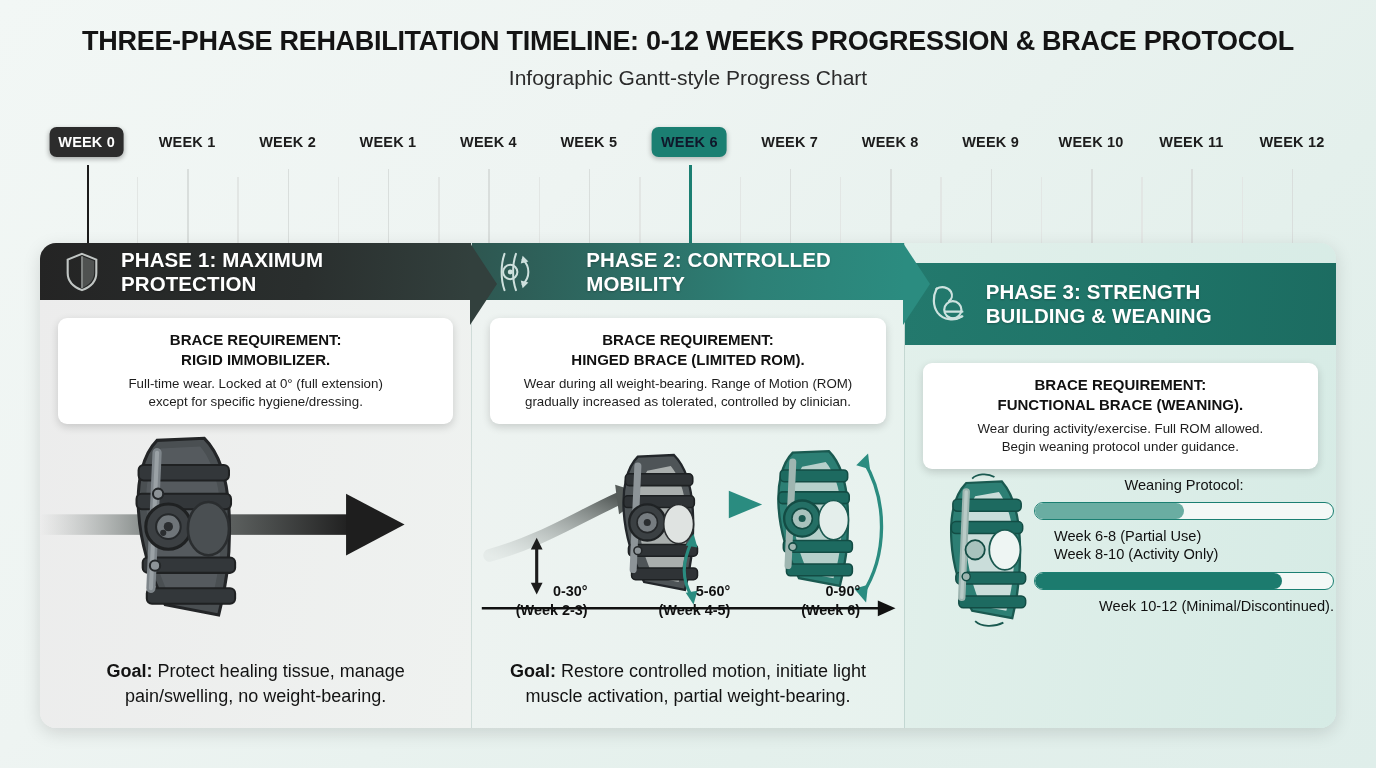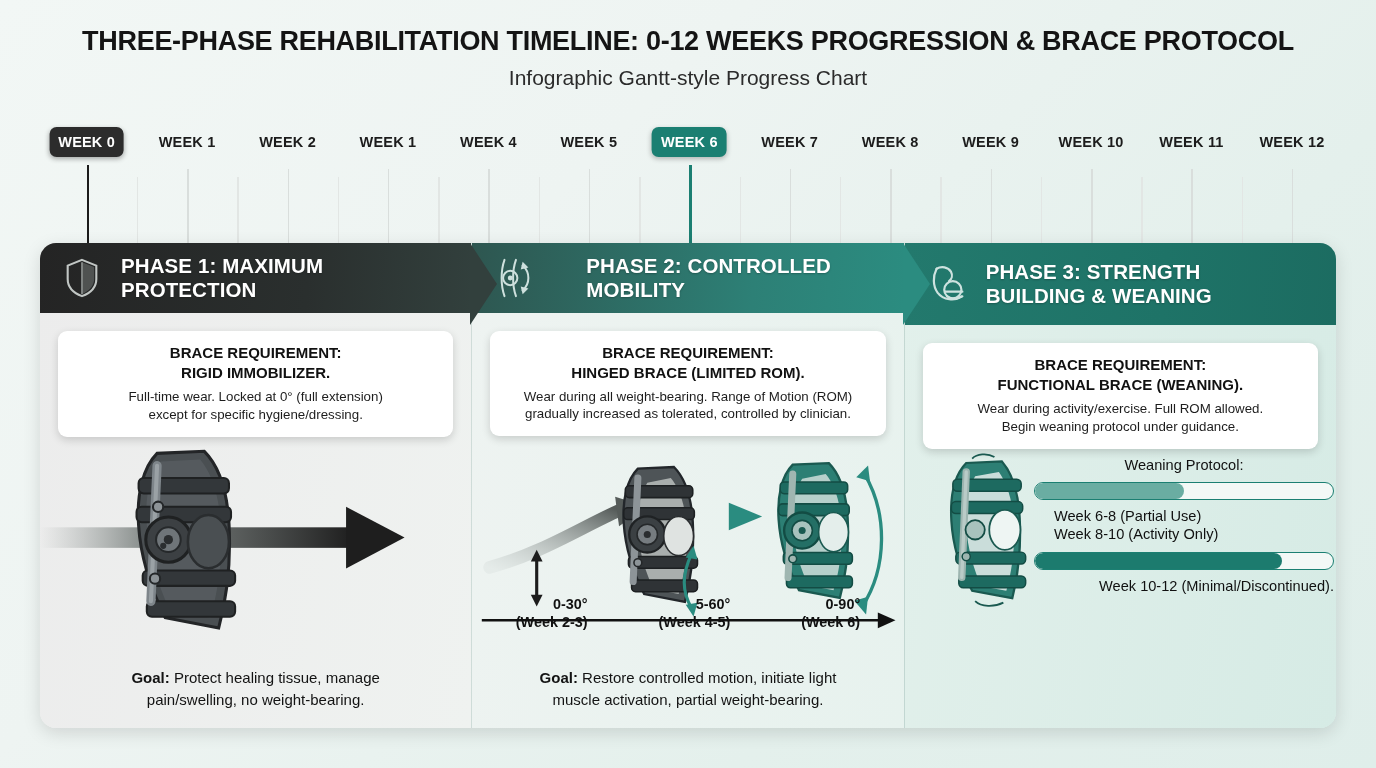--- a/index.html
+++ b/index.html
@@ -32,21 +32,21 @@
     position: absolute; top: 0; transform: translateX(-50%);
     font-size: 14.5px; font-weight: bold; color: #1c1c1c;
     white-space: nowrap; letter-spacing: 0.2px;
     padding: 7px 9px; border-radius: 7px;
   }
   .week-chip.active-start {
     background: #2c2c2c; color: #ffffff;
     box-shadow: 0 2px 5px rgba(0,0,0,.32);
   }
   .week-chip.active-mark {
-    background: #1b7f72; color: #ffffff;
+    background: #1b7f72; color: #0f172a;
     box-shadow: 0 2px 5px rgba(0,0,0,.25);
   }
   .gridlines { position: absolute; top: 36px; left: 0; right: 0; height: 84px; }
   .gridline {
     position: absolute; top: 6px; width: 1.5px; height: 78px;
     background: #d9dedc;
   }
   .gridline.minor { top: 14px; height: 70px; background: #e2e6e4; }
   .gridline.dark { background: #1b1b1b; width: 2px; top: 2px; height: 82px; }
   .gridline.teal { background: #1b7f72; width: 2.5px; top: 2px; height: 82px; }
@@ -72,21 +72,21 @@
 
   
   .phase-head {
     position: relative; height: 82px; display: flex; align-items: center;
     padding-left: 22px; gap: 15px; color: #ffffff;
     overflow: visible;
   }
   .ph1 { background: linear-gradient(95deg,#242424 0%, #2a2f2e 62%, #32403d 100%); }
   .ph2 { background: linear-gradient(95deg,#2e5650 0%, #2d8076 65%, #2b8c80 100%); gap: 48px; }
   .ph3 { background: linear-gradient(95deg,#23796d 0%, #1e7367 55%, #1d7support 100%);
-         background: linear-gradient(95deg,#23796d 0%, #1e7367 60%, #1c6c61 100%); }
+         background: linear-gradient(95deg,#23796d 0%, #1e7367 60%, #1c6c61 100%); margin-top: 20px; }
   .phase-head::after {
     content: ""; position: absolute; right: -26px; top: 0;
     width: 0; height: 0; z-index: 3;
     border-top: 41px solid transparent;
     border-bottom: 41px solid transparent;
   }
   .ph1::after { border-left: 27px solid #32403d; }
   .ph2::after { border-left: 27px solid #2b8c80; }
   .ph3::after { border-left: none; }
   .phase-icon { width: 40px; height: 42px; flex: 0 0 auto; opacity: .92; }
@@ -110,21 +110,21 @@
   .brace-desc {
     font-size: 13.3px; color: #1d1d1d; line-height: 1.34; margin-top: 5px;
     white-space: pre-line;
   }
 
   
   .illo { position: relative; flex: 1 1 auto; }
 
   
   .goal {
-    text-align: center; font-size: 15px; line-height: 1.42;
+    text-align: center; font-size: 18px; line-height: 1.42;
     color: #131313; padding: 0 20px 18px 20px; white-space: pre-line;
   }
   .goal b { font-weight: bold; }
 
   
   .rom-labels {
     position: absolute; left: 8px; right: 8px; bottom: 14px;
     display: flex; justify-content: space-around; align-items: flex-start;
   }
   .rom-item { text-align: right; font-size: 14.4px; font-weight: bold; color: #111; line-height: 1.3; }

